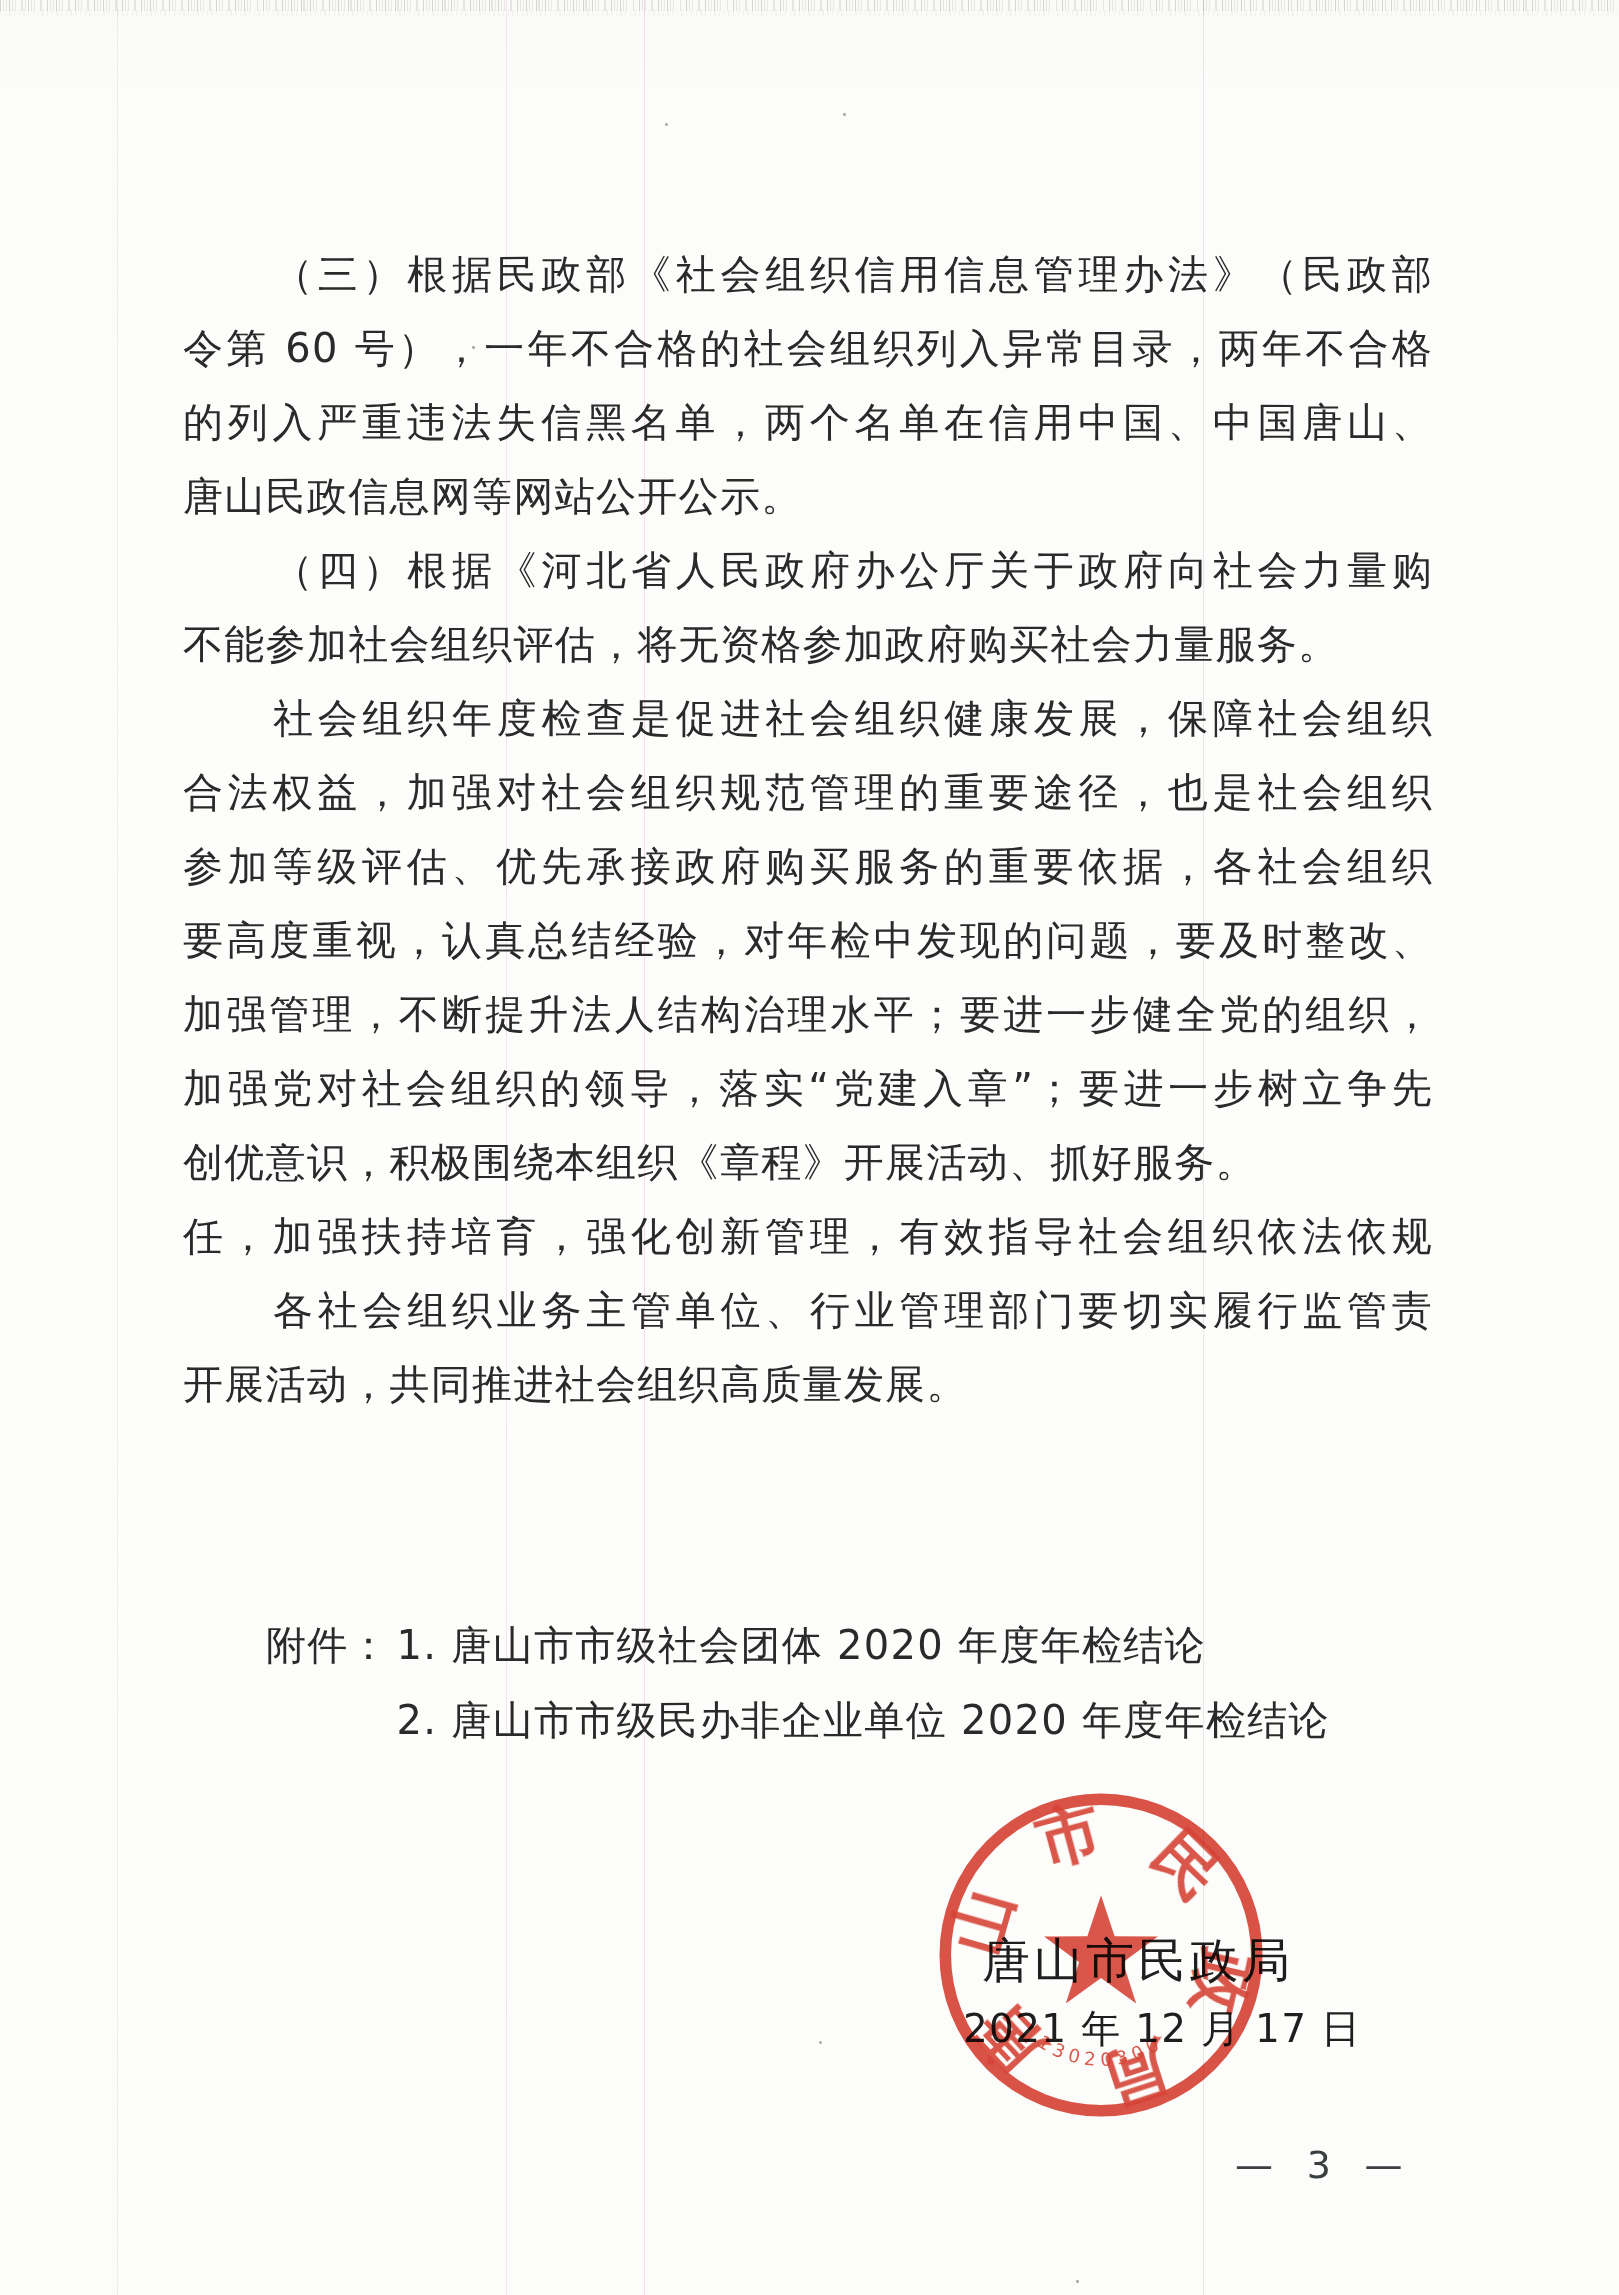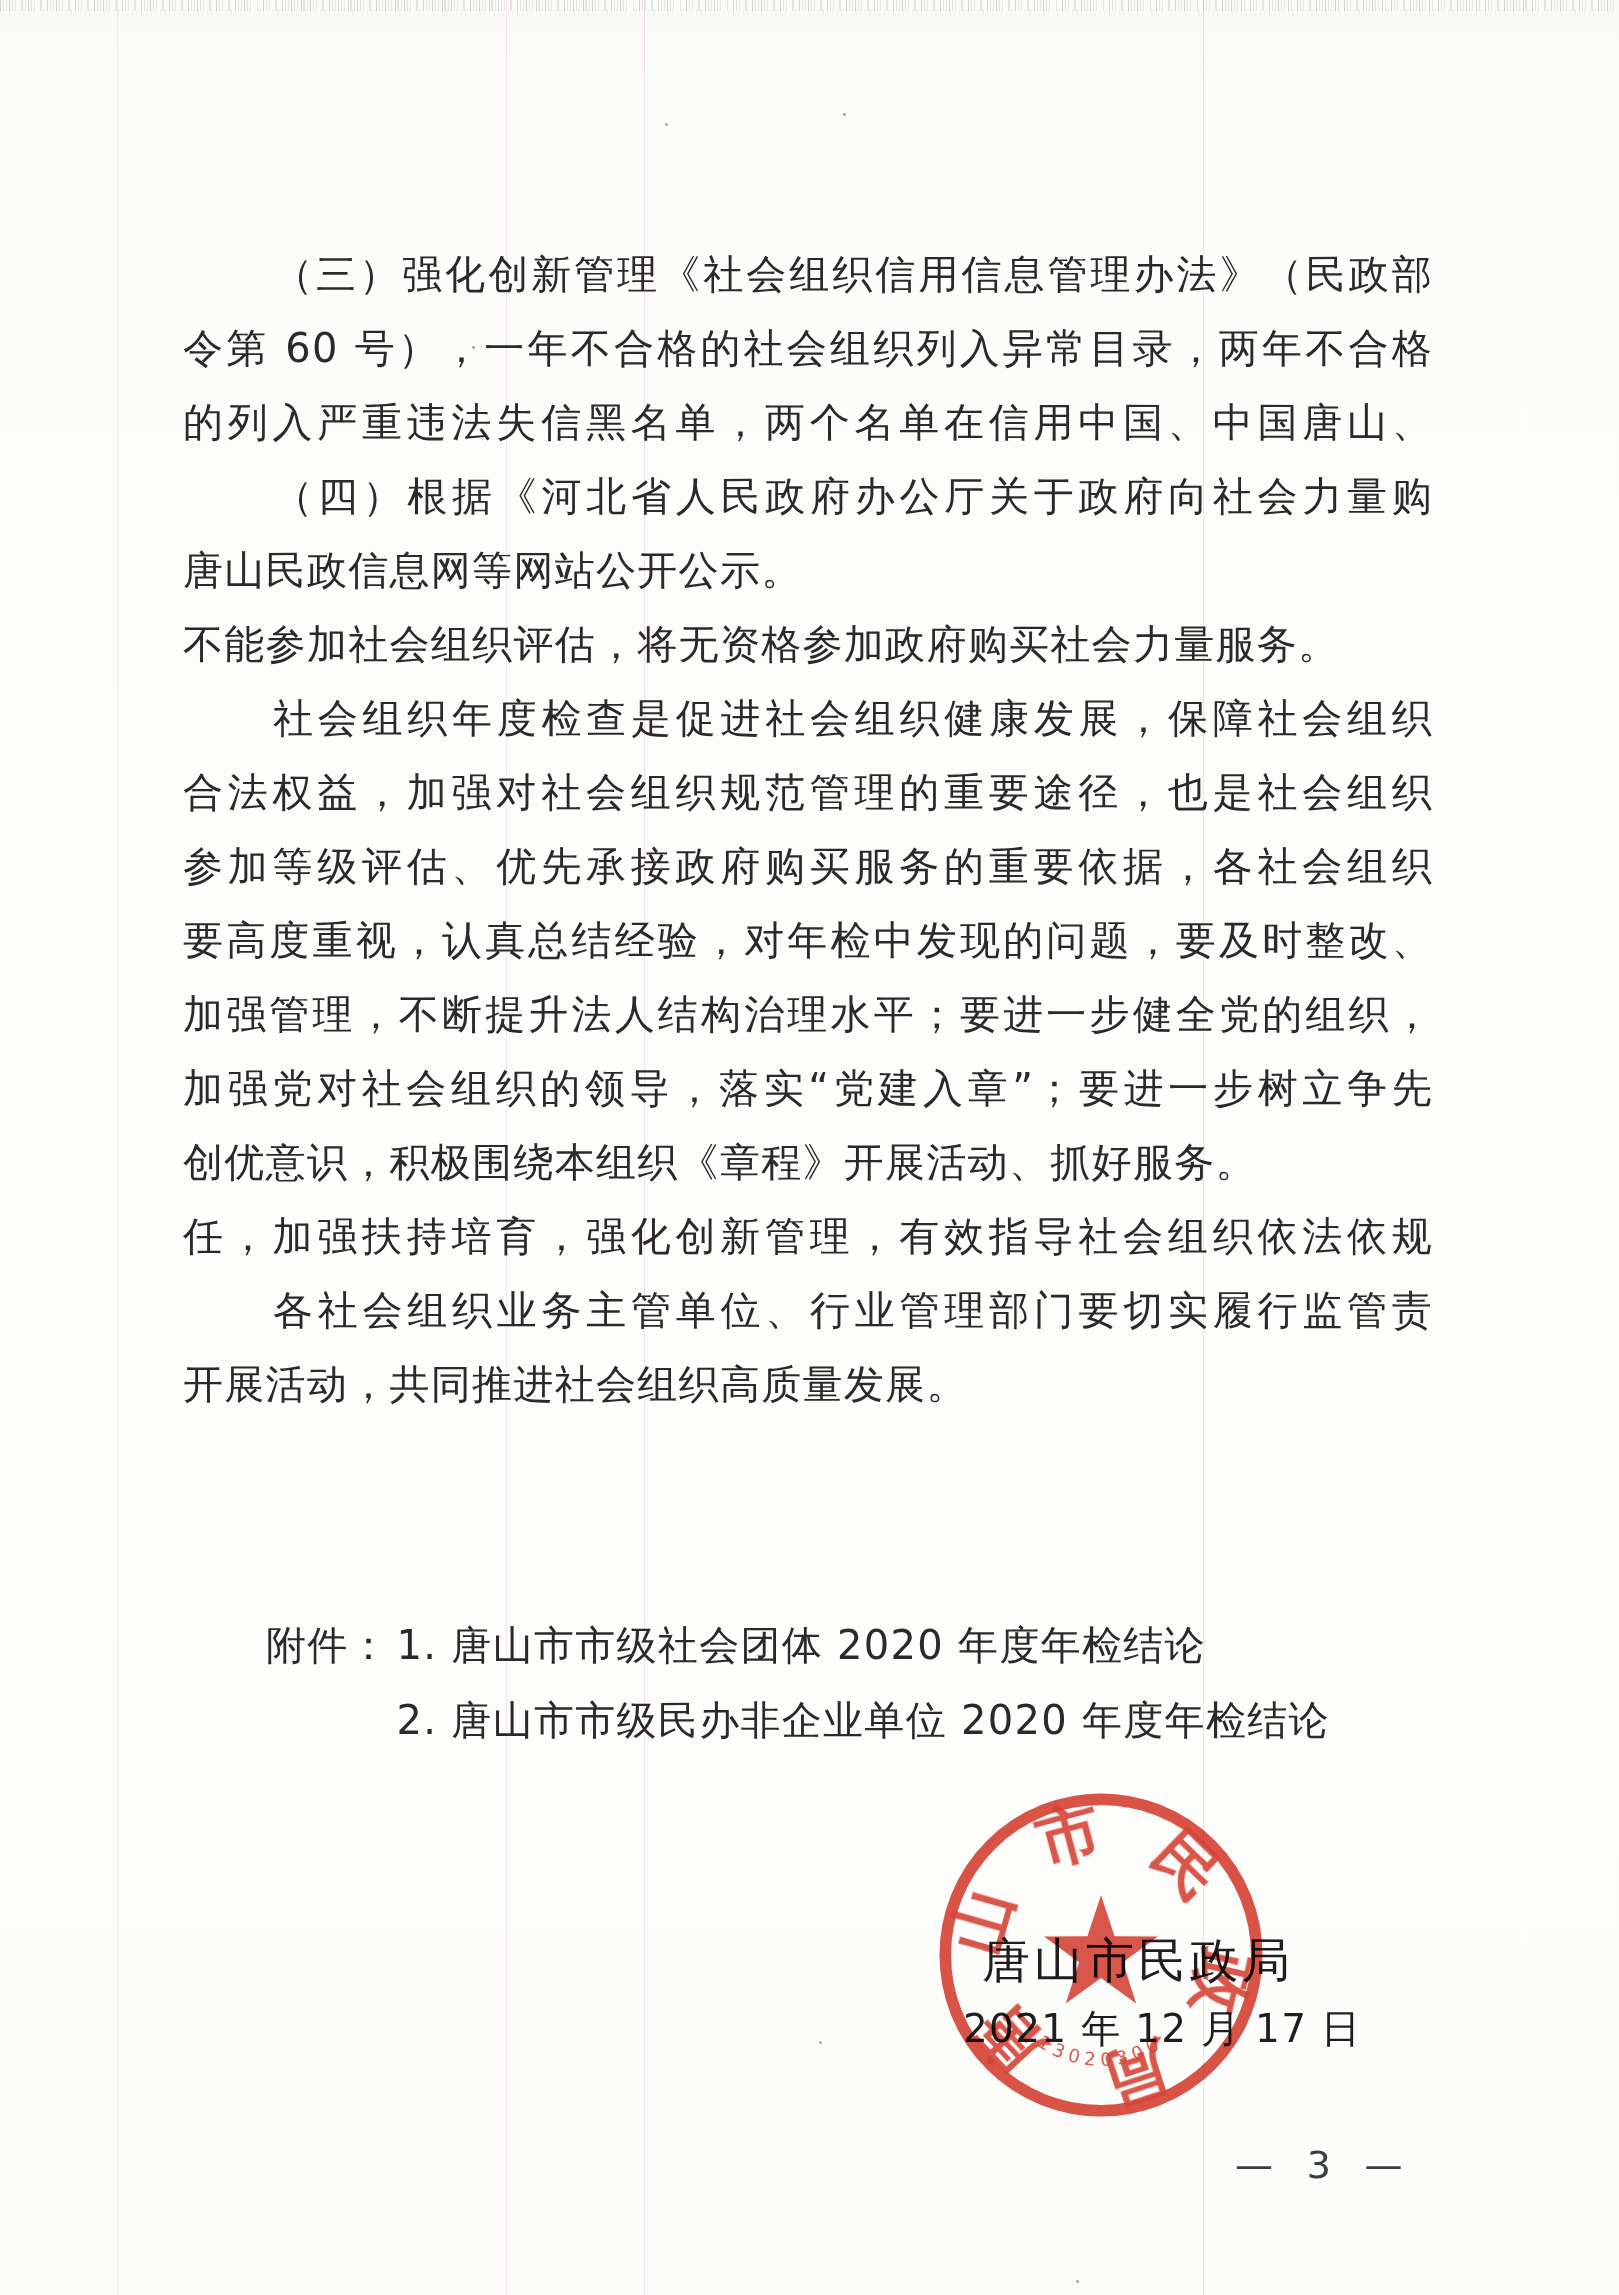--- a/index.html
+++ b/index.html
@@ -88,25 +88,25 @@
   <div class="vline v3"></div>
   <div class="vline v4"></div>
 
   <div class="speck" style="left:665px; top:123px; width:3.4px; height:3.4px;"></div>
   <div class="speck" style="left:843px; top:113px; width:2.7px; height:2.7px;"></div>
   <div class="speck" style="left:472px; top:346px; width:2.7px; height:2.7px;"></div>
   <div class="speck" style="left:819px; top:2041px; width:3.4px; height:3.4px;"></div>
   <div class="speck" style="left:1076px; top:2280px; width:2.7px; height:2.7px;"></div>
 
   <div class="body-lines">
-    <div class="line indent">（三）强化创新管理《社会组织信用信息管理办法》（民政部</div>
+    <div class="line indent">（三）根据民政部《社会组织信用信息管理办法》（民政部</div>
     <div class="line">令第 60 号），一年不合格的社会组织列入异常目录，两年不合格</div>
     <div class="line">的列入严重违法失信黑名单，两个名单在信用中国、中国唐山、</div>
+    <div class="line end">唐山民政信息网等网站公开公示。</div>
     <div class="line indent">（四）根据《河北省人民政府办公厅关于政府向社会力量购</div>
-    <div class="line end">唐山民政信息网等网站公开公示。</div>
     <div class="line end">不能参加社会组织评估，将无资格参加政府购买社会力量服务。</div>
     <div class="line indent">社会组织年度检查是促进社会组织健康发展，保障社会组织</div>
     <div class="line">合法权益，加强对社会组织规范管理的重要途径，也是社会组织</div>
     <div class="line">参加等级评估、优先承接政府购买服务的重要依据，各社会组织</div>
     <div class="line">要高度重视，认真总结经验，对年检中发现的问题，要及时整改、</div>
     <div class="line">加强管理，不断提升法人结构治理水平；要进一步健全党的组织，</div>
     <div class="line">加强党对社会组织的领导，落实“党建入章”；要进一步树立争先</div>
     <div class="line end">创优意识，积极围绕本组织《章程》开展活动、抓好服务。</div>
     <div class="line">任，加强扶持培育，强化创新管理，有效指导社会组织依法依规</div>
     <div class="line indent">各社会组织业务主管单位、行业管理部门要切实履行监管责</div>

